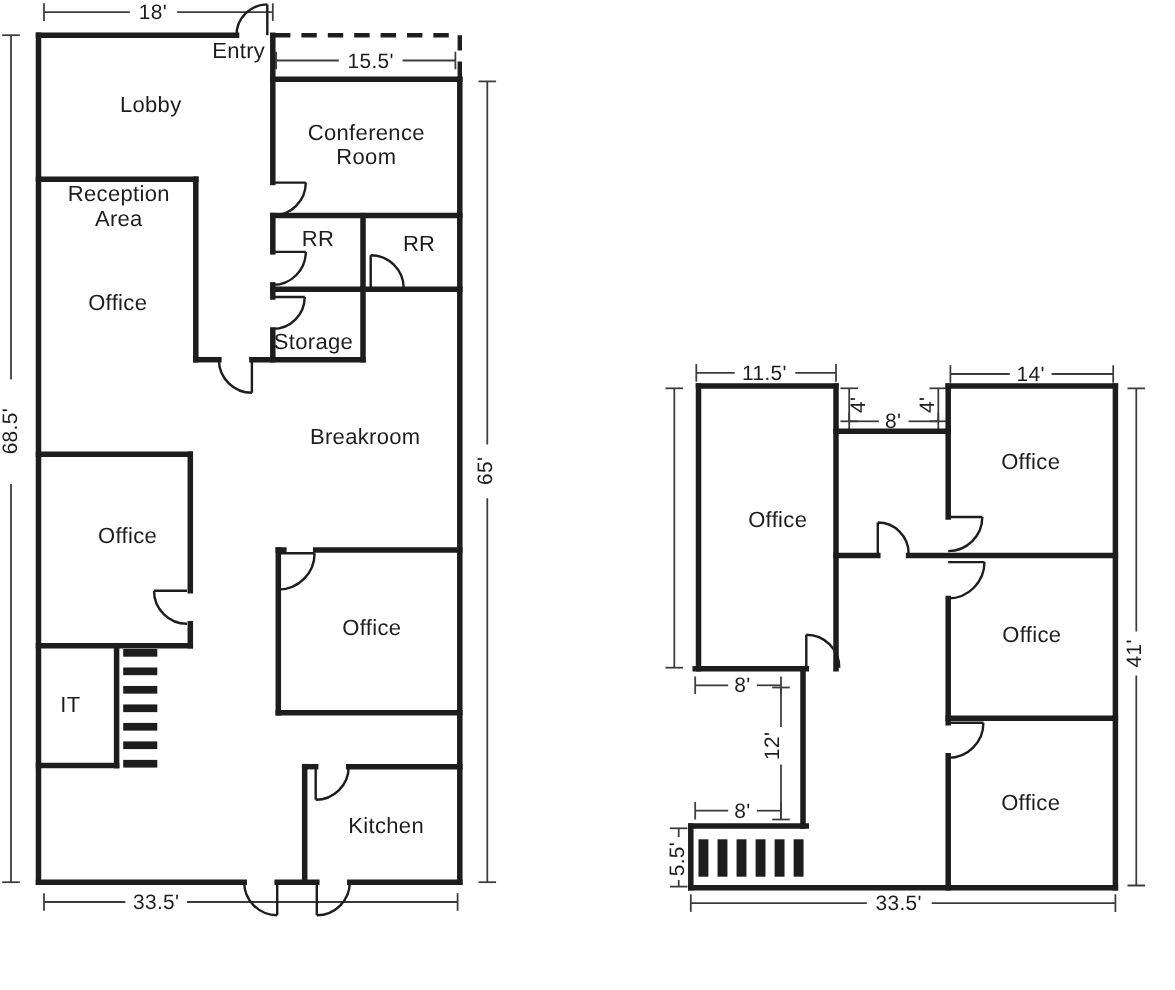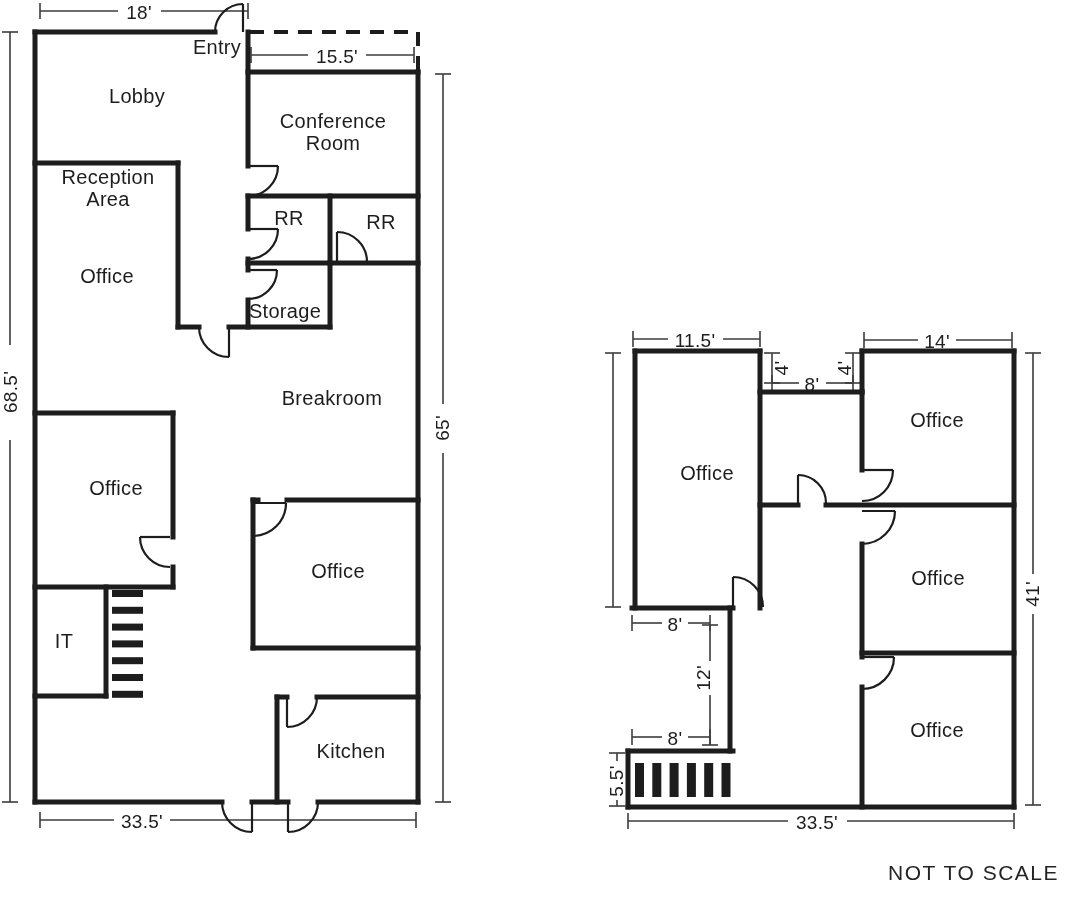--- a/index.html
+++ b/index.html
@@ -228,14 +228,13 @@
       <rect x="652.3" y="763" width="9" height="34" fill="#1d1d1d"></rect>
       <rect x="669.6" y="763" width="9" height="34" fill="#1d1d1d"></rect>
       <rect x="686.9" y="763" width="9" height="34" fill="#1d1d1d"></rect>
       <rect x="704.2" y="763" width="9" height="34" fill="#1d1d1d"></rect>
       <rect x="721.5" y="763" width="9" height="34" fill="#1d1d1d"></rect>
       <text x="707" y="473" fill="#1d1d1d" font-size="20" text-anchor="middle" dominant-baseline="central">Office</text>
       <text x="937" y="420" fill="#1d1d1d" font-size="20" text-anchor="middle" dominant-baseline="central">Office</text>
       <text x="938" y="578" fill="#1d1d1d" font-size="20" text-anchor="middle" dominant-baseline="central">Office</text>
       <text x="937" y="730" fill="#1d1d1d" font-size="20" text-anchor="middle" dominant-baseline="central">Office</text>
     </svg>
-  <div class="note">NOT TO SCALE</div>
 </div>
 
 </body></html>

